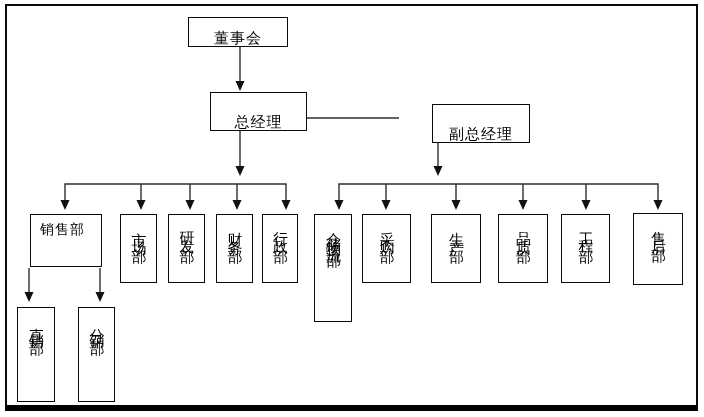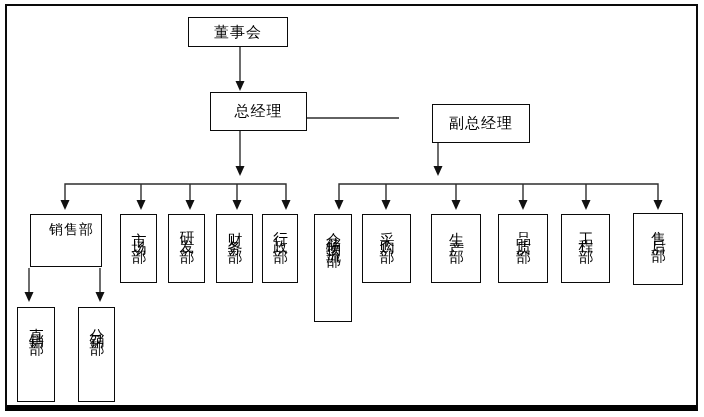--- a/index.html
+++ b/index.html
@@ -9,31 +9,31 @@
     color:#000;overflow:hidden;
   }
   .frame{
     position:absolute;left:5px;top:4px;width:689px;height:399px;
     border:2px solid #0a0a0a;border-bottom:6px solid #000;
     background:transparent;
   }
   .wires{position:absolute;left:0;top:0;width:704px;height:417px;}
   .node{
     position:absolute;background:#fff;border:1px solid #0a0a0a;
-    display:flex;align-items:center;justify-content:center;
+    display:flex;align-items:flex-end;justify-content:center;
     box-sizing:border-box;font-size:15px;line-height:1;letter-spacing:1px;
   }
   .node .lbl{white-space:nowrap;}
   
   #n-board{left:188px;top:17px;width:100px;height:30px;}
   #n-gm{left:210px;top:92px;width:97px;height:39px;}
   #n-dgm{left:399px;top:104px;width:98px;height:39px;margin-left:33px;}
   
   #n-sales{left:30px;top:214px;width:72px;height:53px;
-    align-items:flex-start;justify-content:flex-start;padding:7px 0 0 18px;font-size:14px;}
+    align-items:flex-start;justify-content:flex-start;padding:7px 0 0 9px;font-size:14px;}
   
   .v .lbl{
     writing-mode:vertical-rl;text-orientation:upright;
     letter-spacing:8px;white-space:nowrap;
   }
   .v{align-items:flex-start;padding-top:5px;}
   #n-marketing{left:120px;top:214px;width:37px;height:69px;}
   #n-rnd{left:168px;top:214px;width:37px;height:69px;}
   #n-finance{left:216px;top:214px;width:37px;height:69px;}
   #n-admin{left:262px;top:214px;width:36px;height:69px;}

